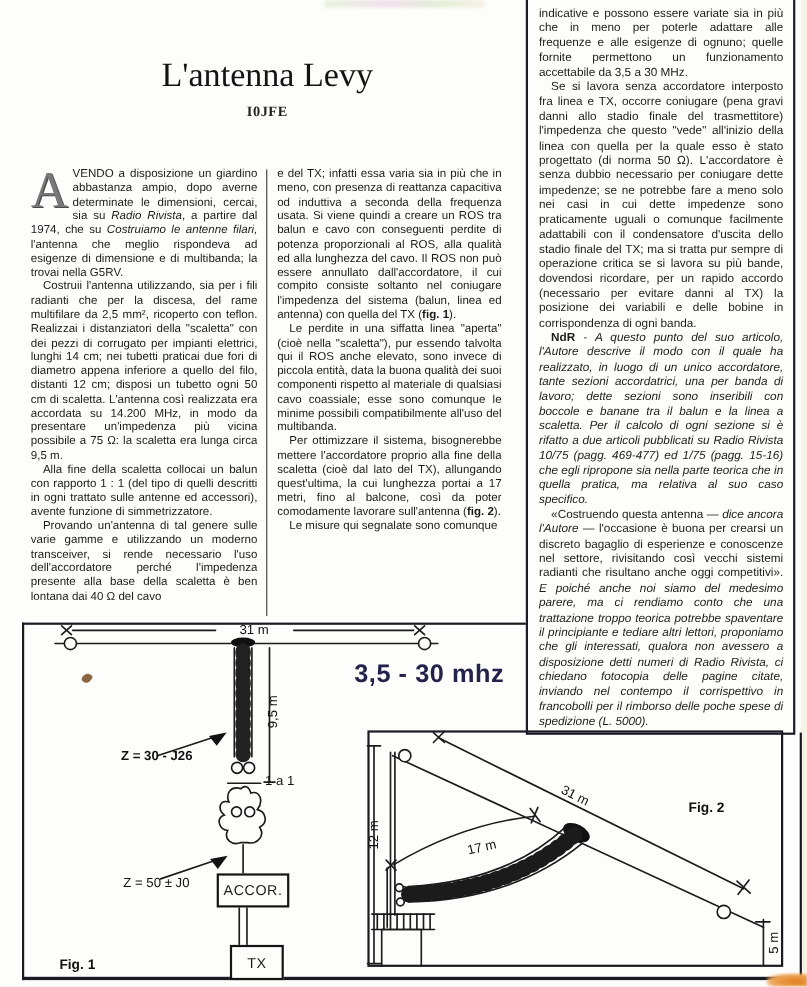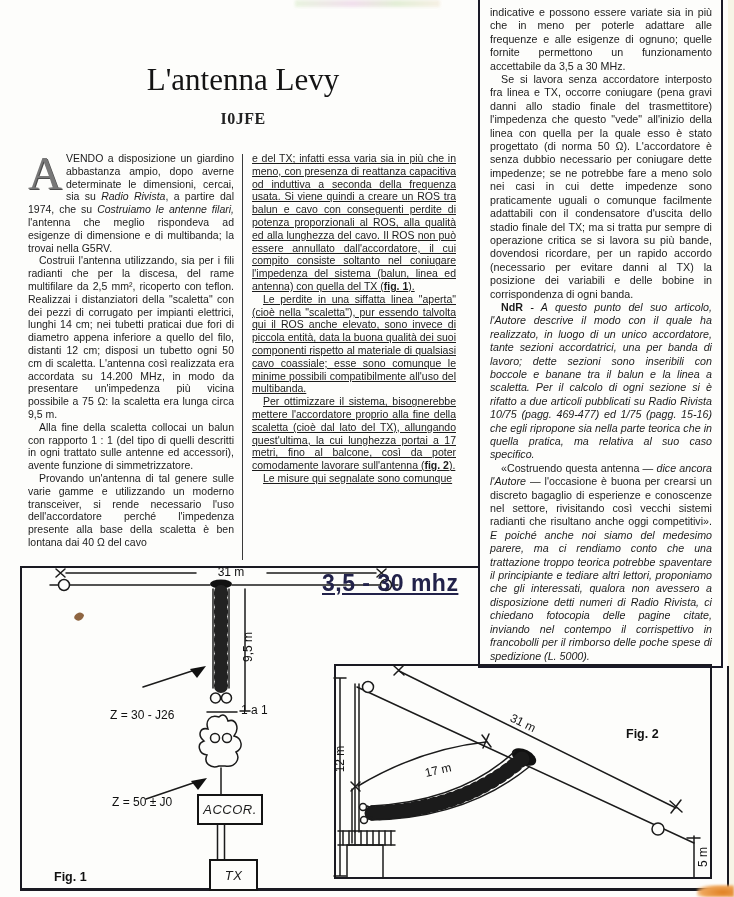--- a/index.html
+++ b/index.html
@@ -1,50 +1,50 @@
 <!DOCTYPE html>
 <html><head>
 <meta charset="utf-8">
 <style>
   html,body{margin:0;padding:0;background:#e8e8e8;}
   .page{position:relative;width:734px;height:897px;background:#fdfdfb;overflow:hidden;
         font-family:"Liberation Sans",sans-serif;color:#1c1c1c;}
   
   .hdr{position:absolute;left:0;top:50px;width:486px;text-align:center;}
-  .title{font-family:"Liberation Serif",serif;font-weight:400;font-size:31px;margin:12px;color:#141414;}
-  .byline{font-family:"Liberation Serif",serif;font-weight:bold;font-size:16px;margin-top:7px;letter-spacing:.5px;color:#222;}
+  .title{font-family:"Liberation Serif",serif;font-weight:400;font-size:31px;margin:0;color:#141414;}
+  .byline{font-family:"Liberation Serif",serif;font-weight:bold;font-size:13px;margin-top:7px;letter-spacing:.5px;color:#222;}
   
   .col{position:absolute;top:152px;text-align:justify;font-size:10.5px;line-height:12.8px;
        overflow:hidden;hyphens:none;color:#1b1b1b;}
   .col p{margin:0;text-indent:11px;}
   .col p.cont,.col p.first{text-indent:0;}
   .col1{left:28px;width:206px;height:410px;}
-  .col2{left:252px;width:204px;height:410px;text-decoration:underline;}
+  .col2{left:252px;width:204px;height:410px;}
   .colrule{position:absolute;left:242px;top:154px;width:1px;height:406px;background:#3a3a3a;}
   .dropcap{float:left;font-family:"Liberation Serif",serif;font-size:47px;line-height:38px;
            color:#787878;text-shadow:1px 1px 0 #4c4c4c;padding:2px 4px 0 0;}
   .i{font-style:italic}.b{font-weight:bold}.bi{font-weight:bold;}
   
   .sidebox{position:absolute;left:478px;top:-12px;width:245px;height:680px;
            border:2px solid #1a1a28;background:#fdfdfb;box-sizing:border-box;
            padding:16px 9px 0 10px;text-align:justify;font-size:10.7px;line-height:13.4px;overflow:hidden;}
   .sidebox p{margin:0;text-indent:11px;}
   .sidebox p.cont{text-indent:0;}
   
   .ln{position:absolute;background:#1a1a22;}
   .fig2frame{position:absolute;left:334px;top:664px;width:378px;height:215px;
              border:2px solid #1a1a22;box-sizing:border-box;}
   
   .flabel{position:absolute;font-size:12px;color:#111;white-space:nowrap;z-index:6;}
   .rot90{transform:rotate(-90deg);transform-origin:center center;}
   .cap{font-weight:bold;font-size:12.5px;}
-  .band{position:absolute;left:322px;top:570px;font-size:23px;font-weight:bold;color:#22224a;
-        letter-spacing:.5px;z-index:6;text-decoration:underline;}
+  .band{position:absolute;left:322px;top:599px;font-size:23px;font-weight:bold;color:#22224a;
+        letter-spacing:.5px;z-index:6;}
   .obox{position:absolute;border:2.5px solid #141414;background:#fdfdfb;z-index:6;
-        display:flex;align-items:center;justify-content:center;font-size:13px;letter-spacing:.5px;font-style:italic;}
+        display:flex;align-items:center;justify-content:center;font-size:13px;letter-spacing:.5px;}
   svg.fig{position:absolute;left:0;top:0;z-index:5;}
   
   .smudge-top{position:absolute;left:295px;top:0;width:145px;height:7px;filter:blur(1.5px);opacity:.55;
       background:linear-gradient(90deg,#d8ecc8,#e9c9e2 40%,#cfe3b9 70%,#f1e6d2);}
   .smudge-corner{position:absolute;left:697px;top:885px;width:37px;height:12px;filter:blur(1.2px);
       background:radial-gradient(ellipse at 70% 60%,#e07f1f 0%,#efa75c 60%,rgba(255,255,255,0) 85%);}
   .speck{position:absolute;left:75px;top:612px;width:8px;height:9px;background:#7a4a20;
       border-radius:70% 30% 60% 40%;transform:rotate(35deg);opacity:.85;}
   .edge-tint{position:absolute;right:0;top:0;width:6px;height:897px;background:#f3ecd6;opacity:.55;}
 </style>
@@ -152,21 +152,21 @@
       <path d="M367,806 L372,808 M368,819 L372,817"></path>
       <path d="M338,831 H395 M338,845 H395"></path>
       <path d="M343,831 V845 M349,831 V845 M355,831 V845 M361,831 V845 M367,831 V845 M373,831 V845 M379,831 V845 M385,831 V845 M391,831 V845"></path>
       <path d="M347,845 V878 M383,845 V878 M347,845 H383"></path>
     </g>
   </svg>
 
   <div class="flabel" style="left:206px;top:565px;width:50px;text-align:center;">31 m</div>
   <div class="flabel rot90" style="left:228px;top:640px;width:40px;text-align:center;">9,5 m</div>
   <div class="flabel" style="left:241px;top:703px;">1 a 1</div>
-  <div class="flabel" style="left:110px;top:708px;">Z = 30 - J26</div>
+  <div class="flabel" style="left:110px;top:680px;font-weight:bold;">Z = 30 - J26</div>
   <div class="flabel" style="left:112px;top:795px;">Z = 50 ± J0</div>
   <div class="obox" style="left:197px;top:794px;width:62px;height:27px;">ACCOR.</div>
   <div class="obox" style="left:209px;top:859px;width:45px;height:28px;text-align:right;">TX</div>
   <div class="flabel cap" style="left:54px;top:870px;">Fig. 1</div>
 
   <div class="band">3,5 - 30 mhz</div>
 
   <div class="flabel" style="left:498px;top:716px;width:50px;text-align:center;transform:rotate(26.5deg);">31 m</div>
   <div class="flabel" style="left:416px;top:763px;width:44px;text-align:center;transform:rotate(-13deg);">17 m</div>
   <div class="flabel rot90" style="left:318px;top:752px;width:44px;text-align:center;">12 m</div>

